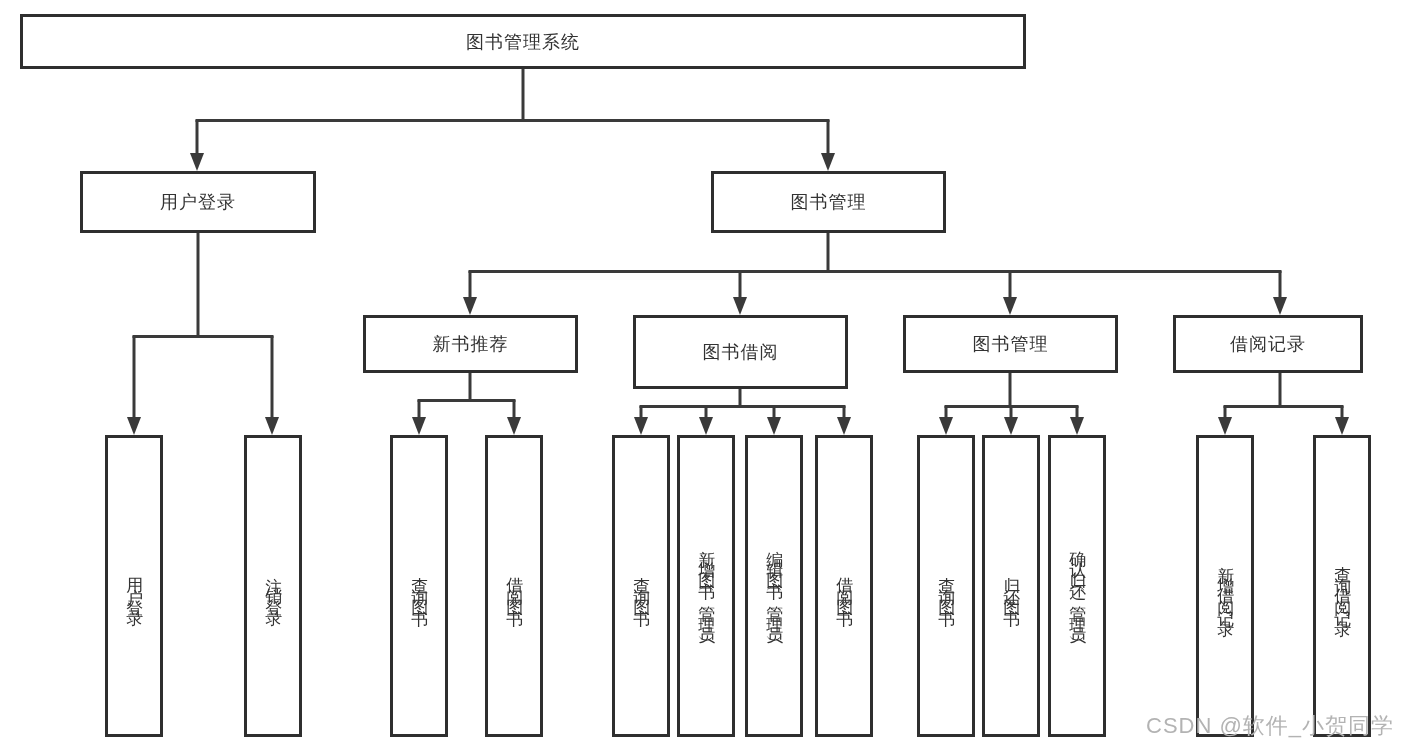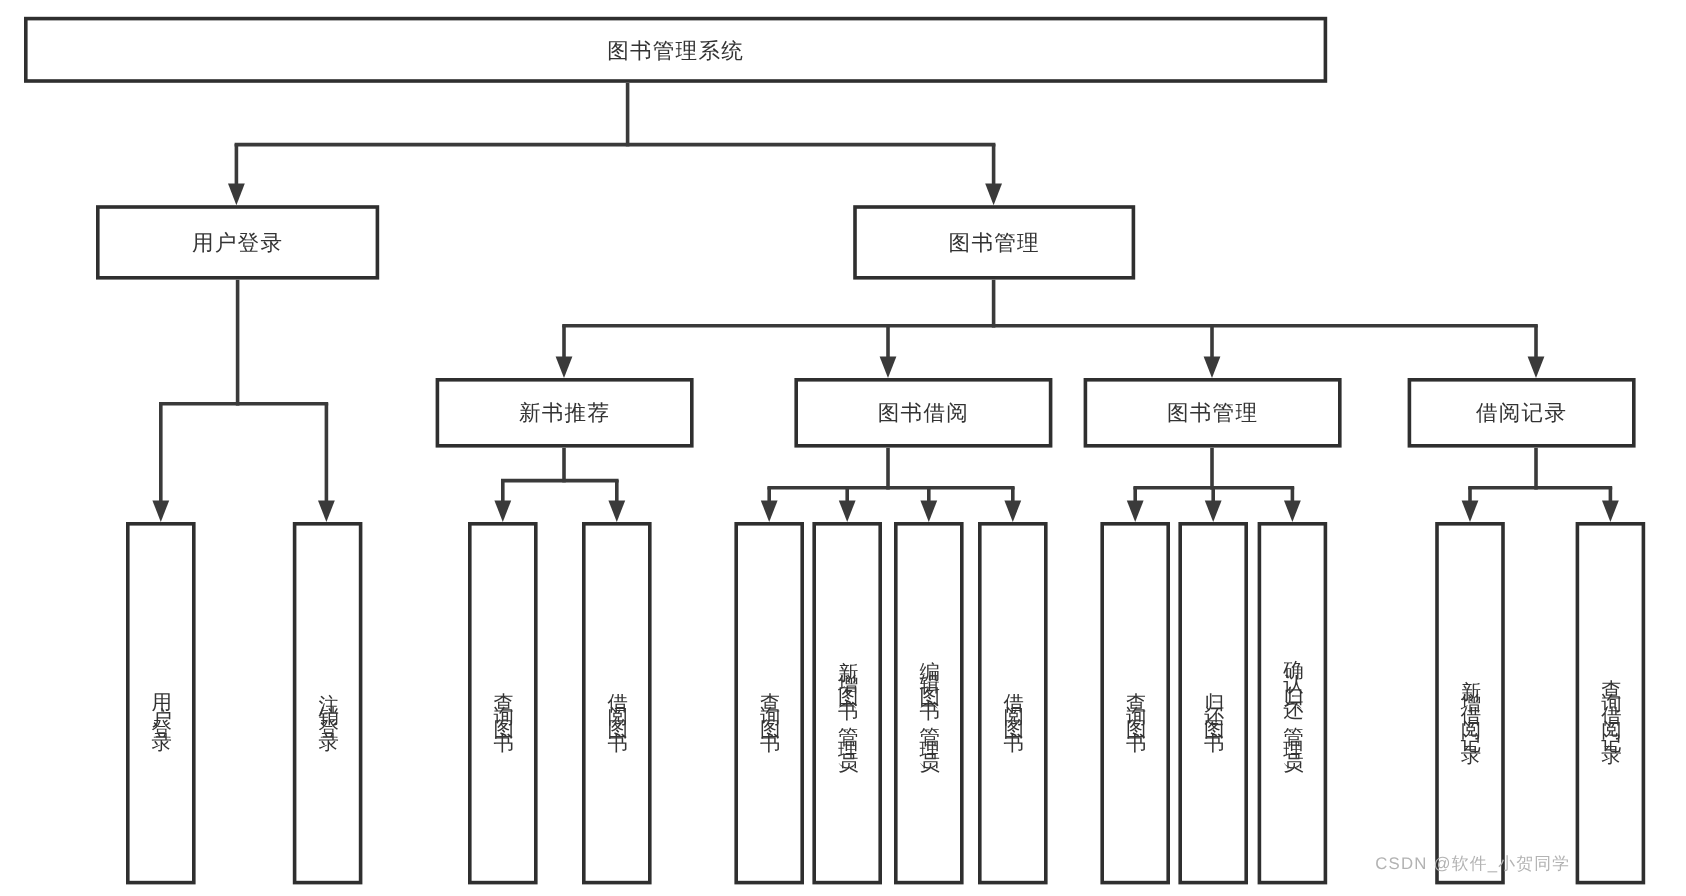--- a/index.html
+++ b/index.html
@@ -28,21 +28,21 @@
     writing-mode: vertical-rl;
     text-orientation: mixed;
     letter-spacing: 11px;
     line-height: 1.1;
     white-space: nowrap;
   }
   .watermark {
     position: absolute;
     left: 1146px;
     top: 711px;
-    font-size: 14px;
+    font-size: 22px;
     color: #b3b3b3;
     letter-spacing: 1px;
     z-index: 5;
     white-space: nowrap;
   }
 </style>
 </head>
 <body>
 
 <div class="stage">
@@ -106,35 +106,35 @@
       <polygon points="767,417 781,417 774,435"></polygon>
       <polygon points="837,417 851,417 844,435"></polygon>
       <polygon points="939,417 953,417 946,435"></polygon>
       <polygon points="1004,417 1018,417 1011,435"></polygon>
       <polygon points="1070,417 1084,417 1077,435"></polygon>
       <polygon points="1218,417 1232,417 1225,435"></polygon>
       <polygon points="1335,417 1349,417 1342,435"></polygon>
     </g>
   </svg>
 
-  <div class="box hbox" style="left:20px;top:14px;width:1086px;height:55px">
+  <div class="box hbox" style="left:20px;top:14px;width:1006px;height:55px">
     <span>图书管理系统</span>
   </div>
 
   <div class="box hbox" style="left:80px;top:171px;width:236px;height:62px">
     <span>用户登录</span>
   </div>
   <div class="box hbox" style="left:363px;top:315px;width:215px;height:58px">
     <span>新书推荐</span>
   </div>
 
   <div class="box hbox" style="left:711px;top:171px;width:235px;height:62px">
     <span>图书管理</span>
   </div>
-  <div class="box hbox" style="left:662px;top:315px;width:215px;height:58px">
+  <div class="box hbox" style="left:633px;top:315px;width:215px;height:74px">
     <span>图书借阅</span>
   </div>
   <div class="box hbox" style="left:903px;top:315px;width:215px;height:58px">
     <span>图书管理</span>
   </div>
   <div class="box hbox" style="left:1173px;top:315px;width:190px;height:58px">
     <span>借阅记录</span>
   </div>
 
   <div class="box vbox" style="left:105px;top:435px;width:58px;height:302px">

